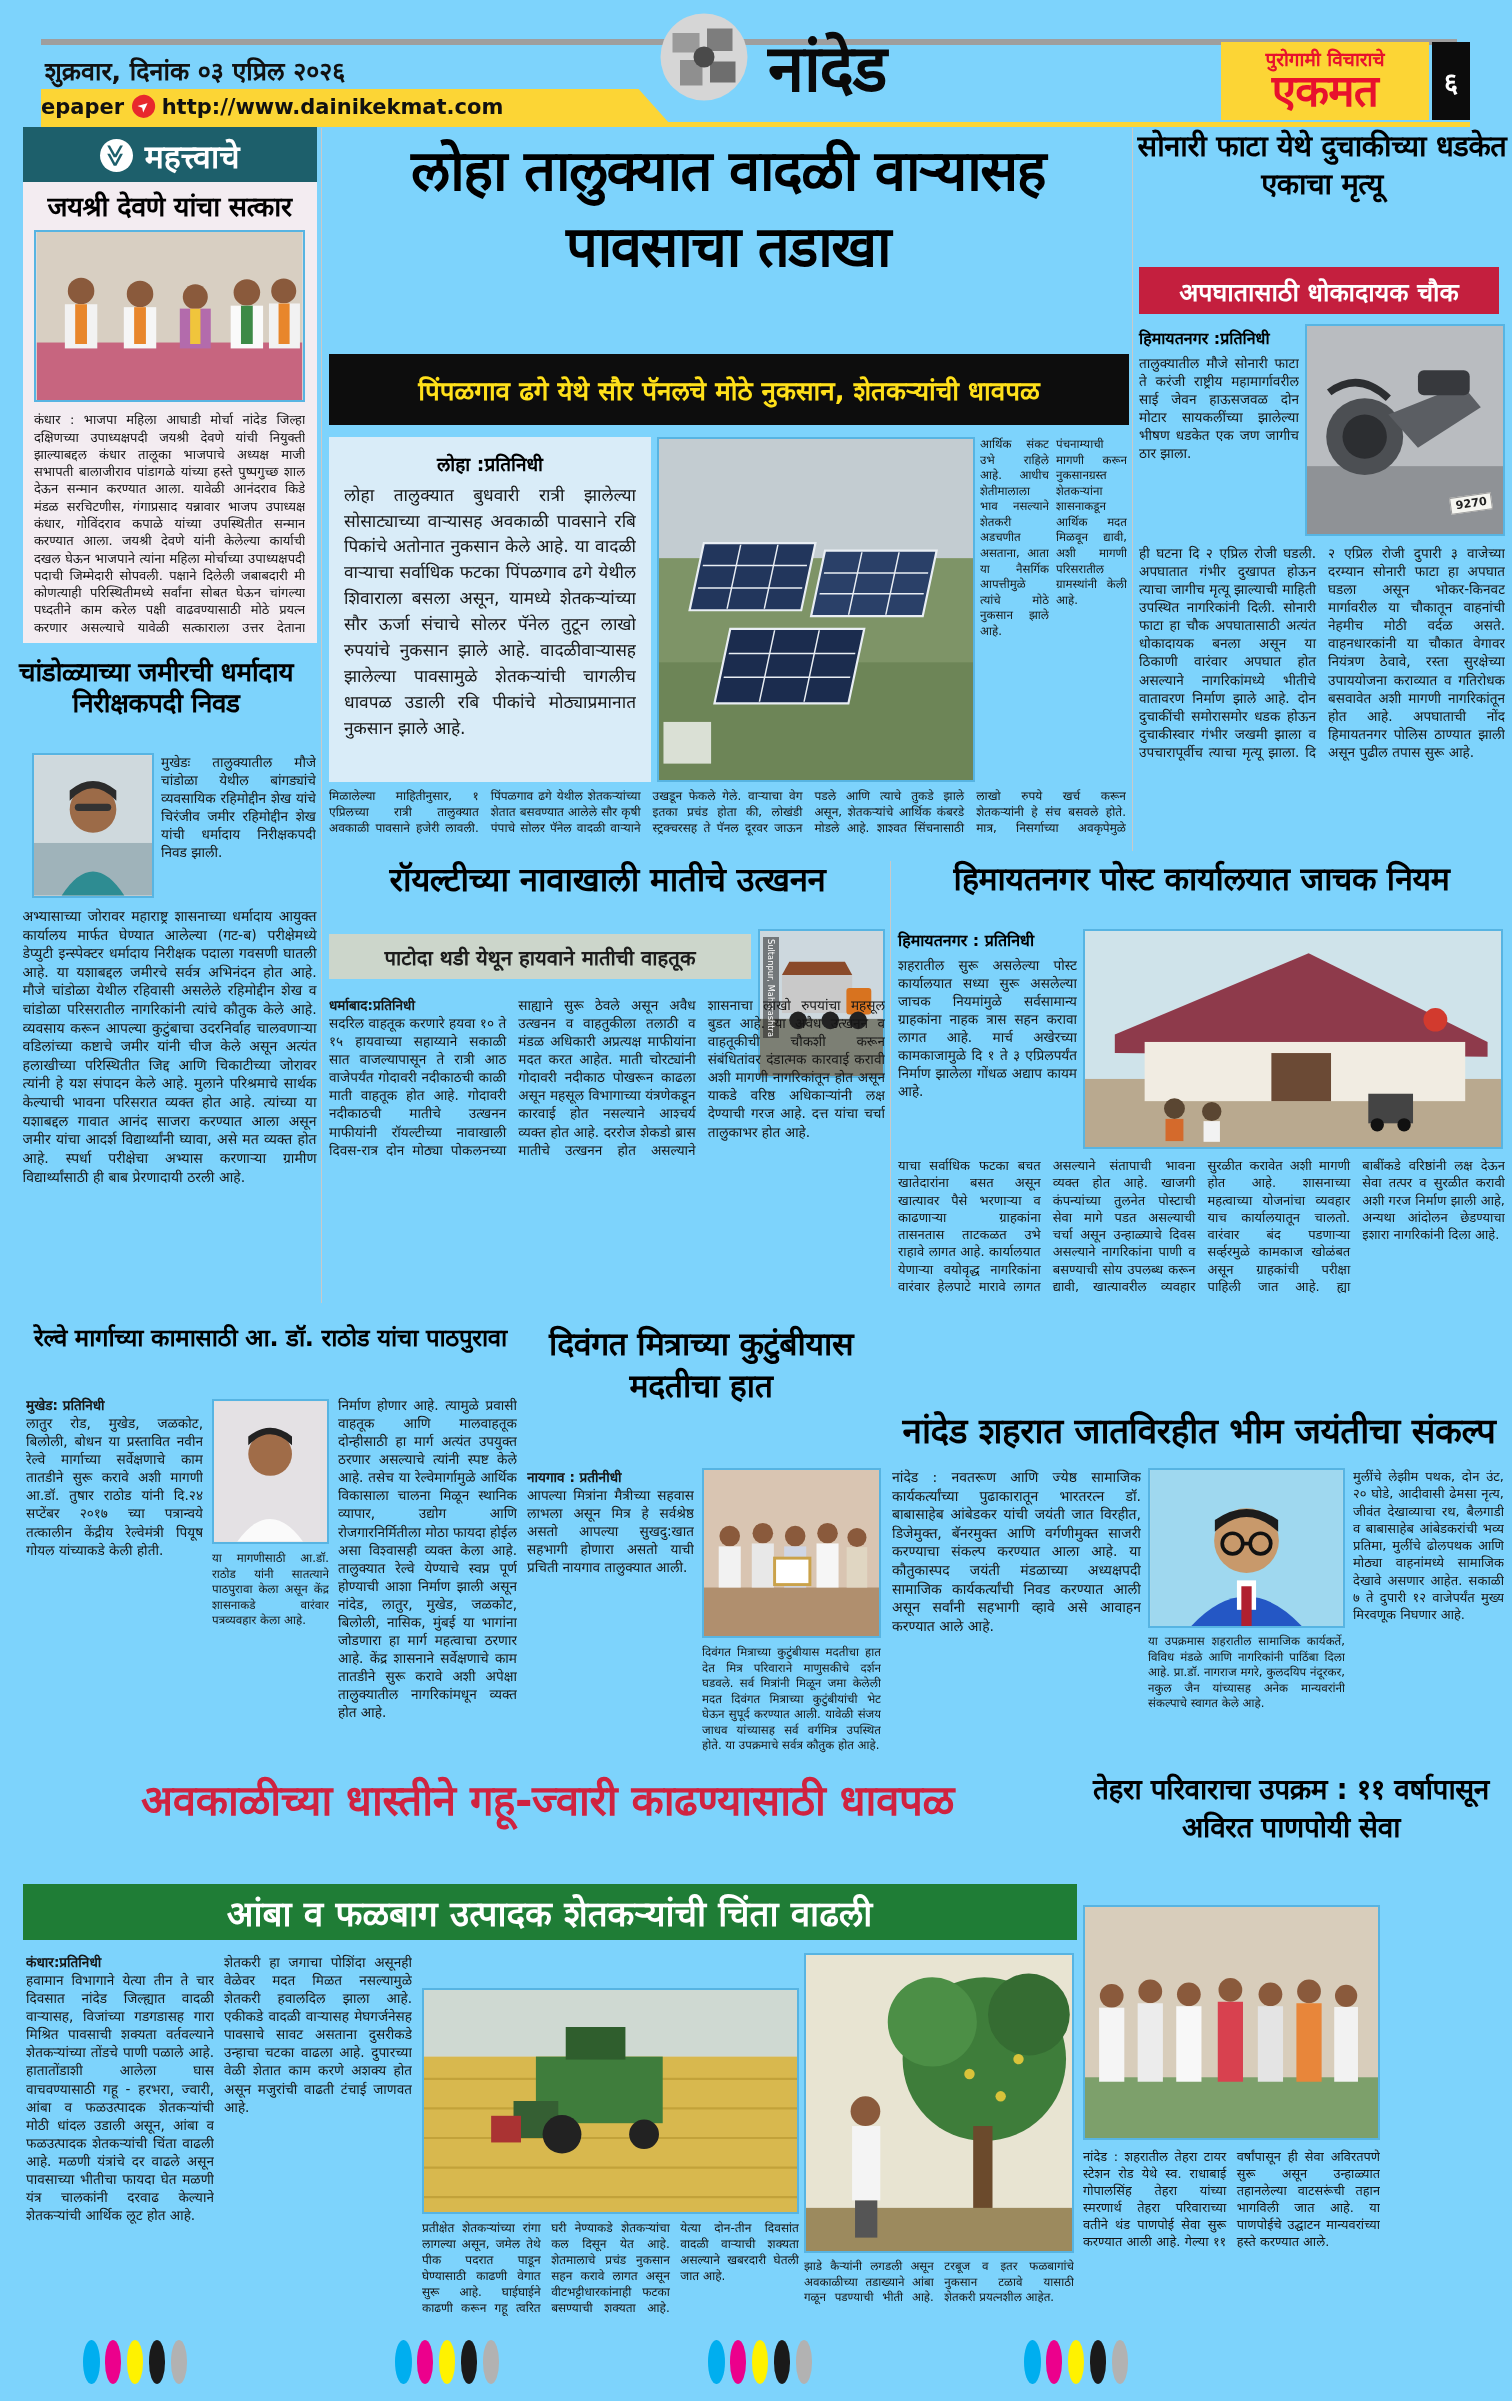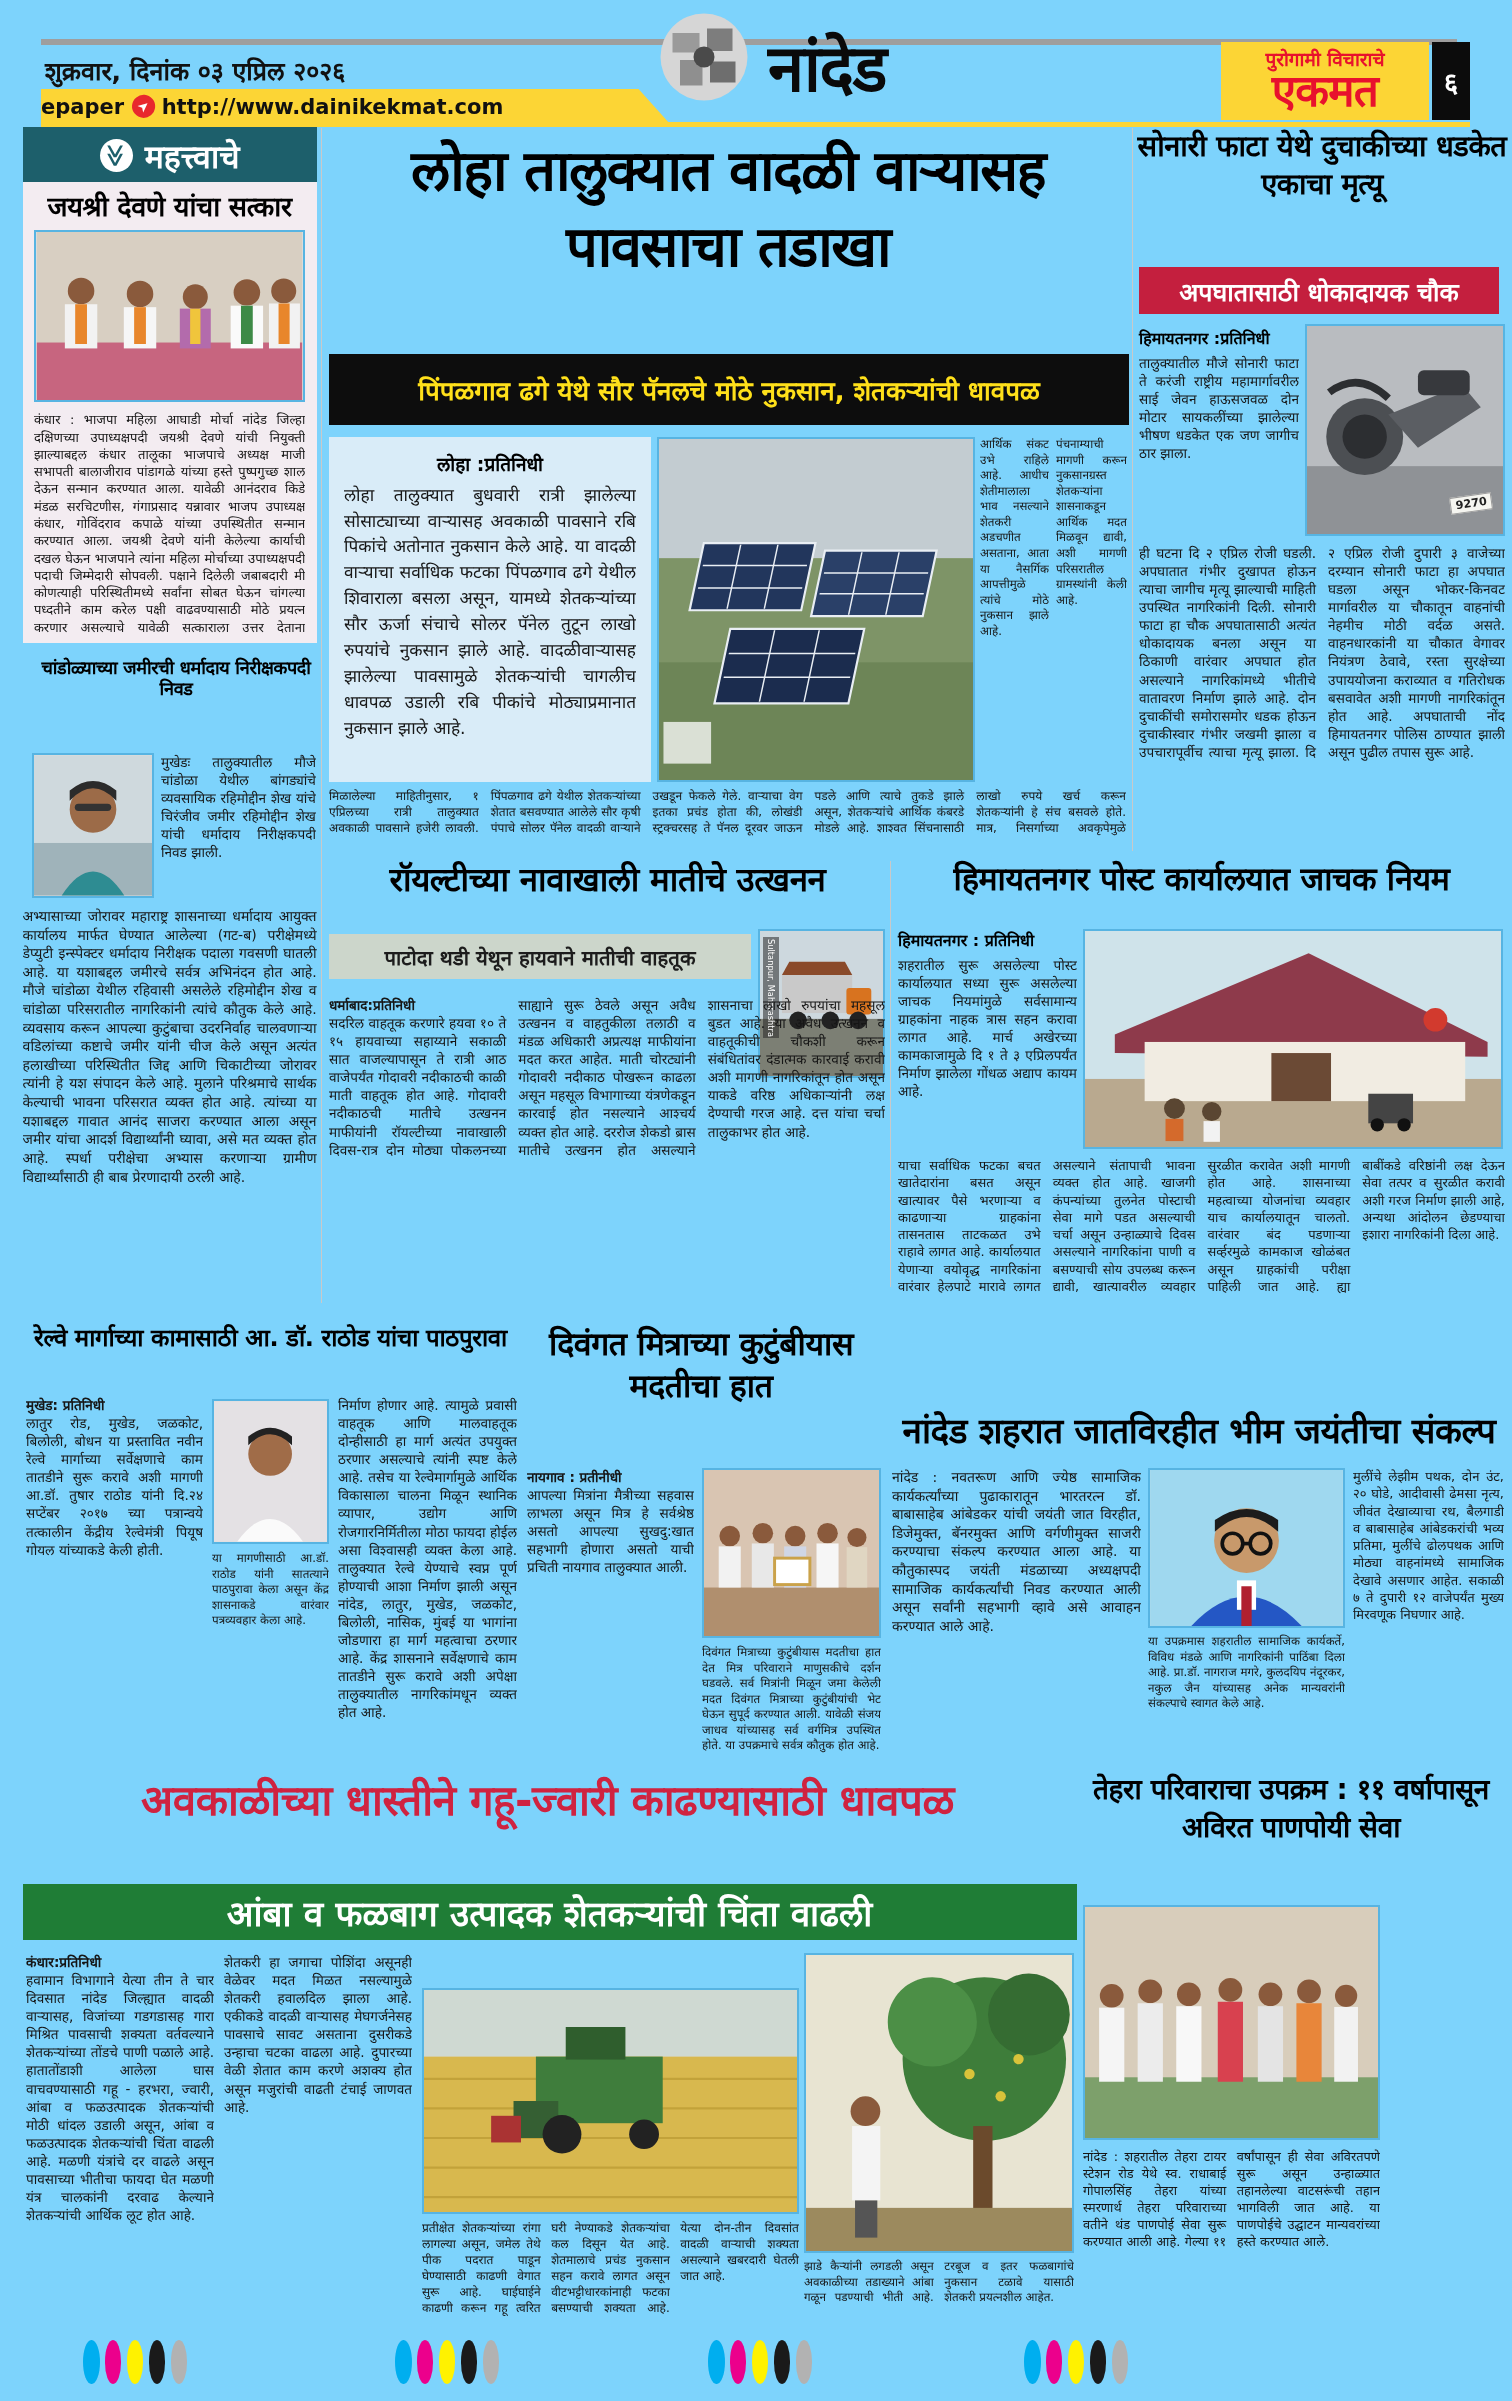--- a/index.html
+++ b/index.html
@@ -93,21 +93,21 @@
             <rect x="277" y="100" width="16" height="52" fill="#3d8a46"></rect>
           <circle cx="335" cy="80" r="17" fill="#8a5a3c"></circle>
             <rect x="315" y="97" width="42" height="61" fill="#f2f2f2"></rect>
             <rect x="328" y="97" width="15" height="55" fill="#e8862b"></rect>
         </g>
       </svg>
     </div>
     <p class="body" style="margin:9px 0 0;height:226px;font-size:13px;">कंधार : भाजपा महिला आघाडी मोर्चा नांदेड जिल्हा दक्षिणच्या उपाध्यक्षपदी जयश्री देवणे यांची नियुक्ती झाल्याबद्दल कंधार तालूका भाजपाचे अध्यक्ष माजी सभापती बालाजीराव पांडागळे यांच्या हस्ते पुष्पगुच्छ शाल देऊन सन्मान करण्यात आला. यावेळी आनंदराव किडे मंडळ सरचिटणीस, गंगाप्रसाद यन्नावार भाजप उपाध्यक्ष कंधार, गोविंदराव कपाळे यांच्या उपस्थितीत सन्मान करण्यात आला. जयश्री देवणे यांनी केलेल्या कार्याची दखल घेऊन भाजपाने त्यांना महिला मोर्चाच्या उपाध्यक्षपदी पदाची जिम्मेदारी सोपवली. पक्षाने दिलेली जबाबदारी मी कोणत्याही परिस्थितीमध्ये सर्वांना सोबत घेऊन चांगल्या पध्दतीने काम करेल पक्षी वाढवण्यासाठी मोठे प्रयत्न करणार असल्याचे यावेळी सत्काराला उत्तर देताना सांगितले. यावेळी भाजपाचे पदाधिकारी कार्यकर्ते उपस्थित होते.</p>
   </div>
 
-  <div class="abs hl center" style="left:29px;top:657px;width:294px;font-size:18px;">चांडोळ्याच्या जमीरची धर्मादाय निरीक्षकपदी निवड</div>
+  <div class="abs hl center" style="left:9px;top:657px;width:294px;font-size:26px;">चांडोळ्याच्या जमीरची धर्मादाय निरीक्षकपदी निवड</div>
 
   <div class="photo abs" style="left:32px;top:753px;width:122px;height:145px;">
     <svg viewBox="0 0 162 192">
       <rect width="162" height="192" fill="#cfd9dd"></rect>
       <rect y="120" width="162" height="72" fill="#9fb3ba"></rect>
       <circle cx="81" cy="74" r="32" fill="#9c6b48"></circle>
       <path d="M49 62 q32 -34 64 0 l0 -14 q-32 -26 -64 0 z" fill="#2b2b2b"></path>
       <rect x="56" y="66" width="50" height="10" rx="5" fill="#333"></rect>
       <path d="M38 192 q43 -66 86 0 z" fill="#2e8c92"></path>
     </svg>

